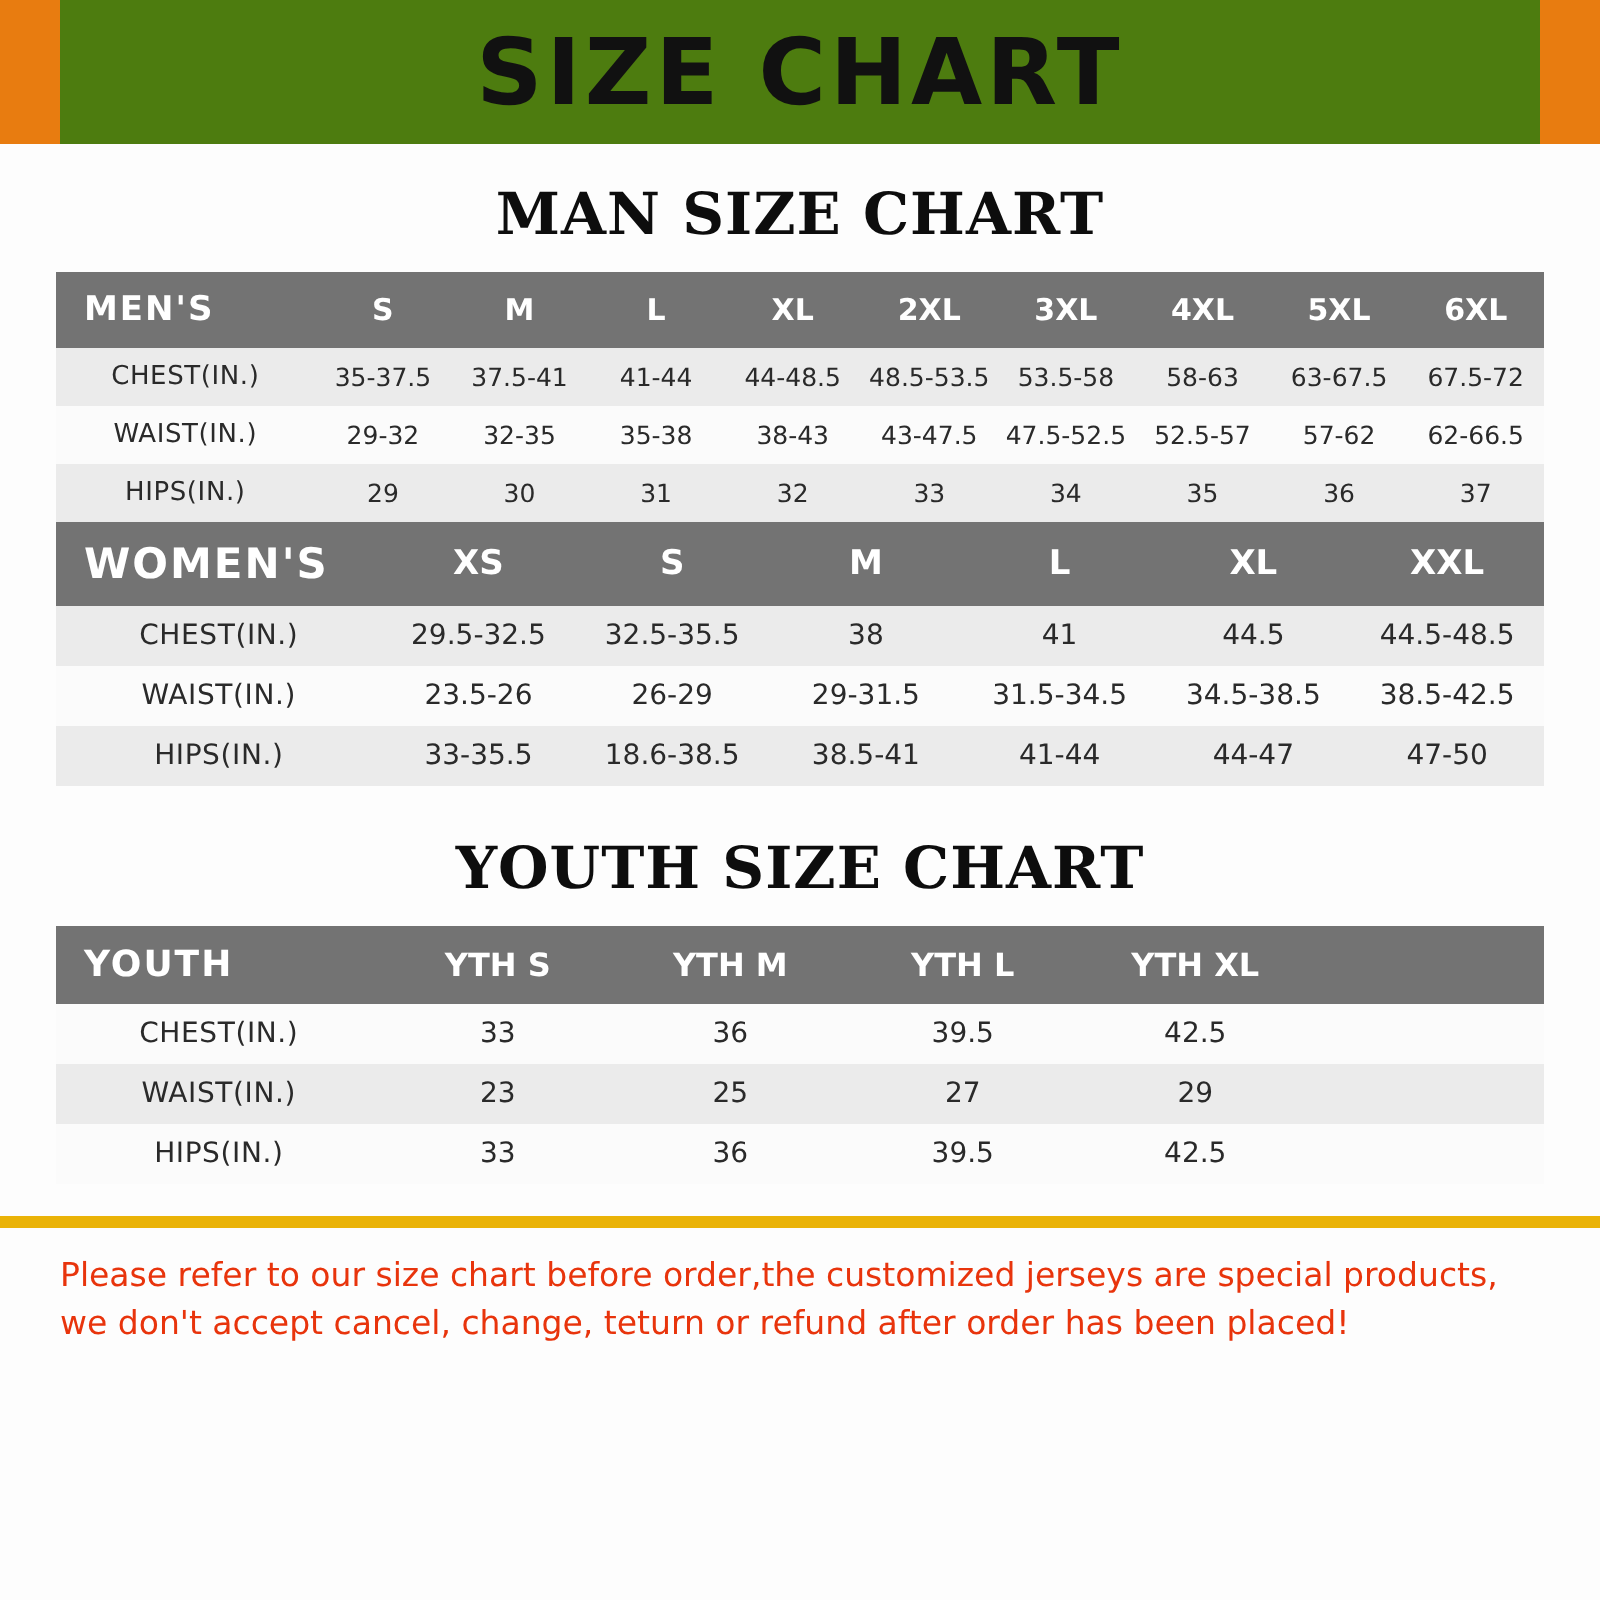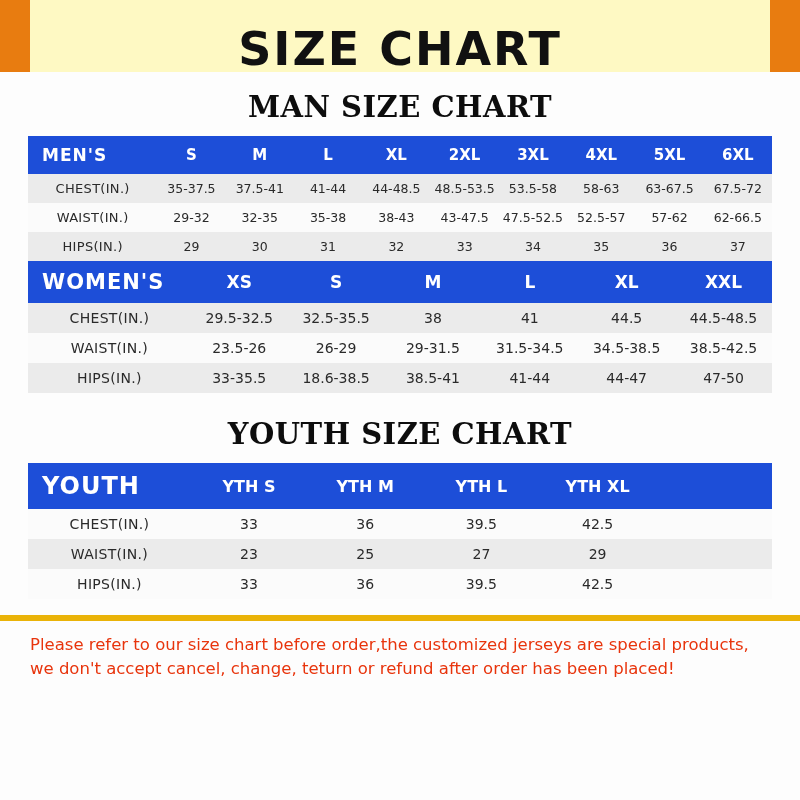--- a/index.html
+++ b/index.html
@@ -17,23 +17,23 @@
     position: relative;
     width: 800px;
     height: 800px;
     background: #fdfdfd;
     box-sizing: border-box;
   }
   
   .banner {
     position: relative;
     height: 72px;
-    background: #fef9c3;
+    background: #4d7c0f;
     display: flex;
-    align-items: flex-end;
+    align-items: center;
     justify-content: center;
   }
   .banner .left-block, .banner .right-block {
     position: absolute;
     top: 0;
     width: 30px;
     height: 72px;
     background: #e87c10;
   }
   .banner .left-block { left: 0; }
@@ -67,21 +67,21 @@
   table.size {
     width: 100%;
     border-collapse: collapse;
     table-layout: fixed;
   }
   table.size th, table.size td {
     text-align: center;
     font-family: "DejaVu Sans", sans-serif;
   }
   table.size thead th {
-    background: #1d4ed8;
+    background: #737373;
     color: #ffffff;
     font-weight: bold;
     padding: 9px 0;
   }
   table.size thead th.rowhead {
     text-align: left;
     padding-left: 14px;
     letter-spacing: 1px;
   }
   table.size td {
@@ -101,21 +101,21 @@
   .men td.rowlabel { font-size: 13px; }
 
   
   .women thead th { font-size: 17px; }
   .women thead th.rowhead { font-size: 21px; }
   .women td { font-size: 14px; }
   .women td.rowlabel { font-size: 14px; }
 
   
   .youth thead th { font-size: 16px; }
-  .youth thead th.rowhead { font-size: 24px; }
+  .youth thead th.rowhead { font-size: 18px; }
   .youth td { font-size: 14px; }
   .youth td.rowlabel { font-size: 14px; }
 
   
   .note {
     margin-top: 16px;
     padding: 0 26px 0 30px;
     border-top: 6px solid #eab308;
     padding-top: 12px;
   }

